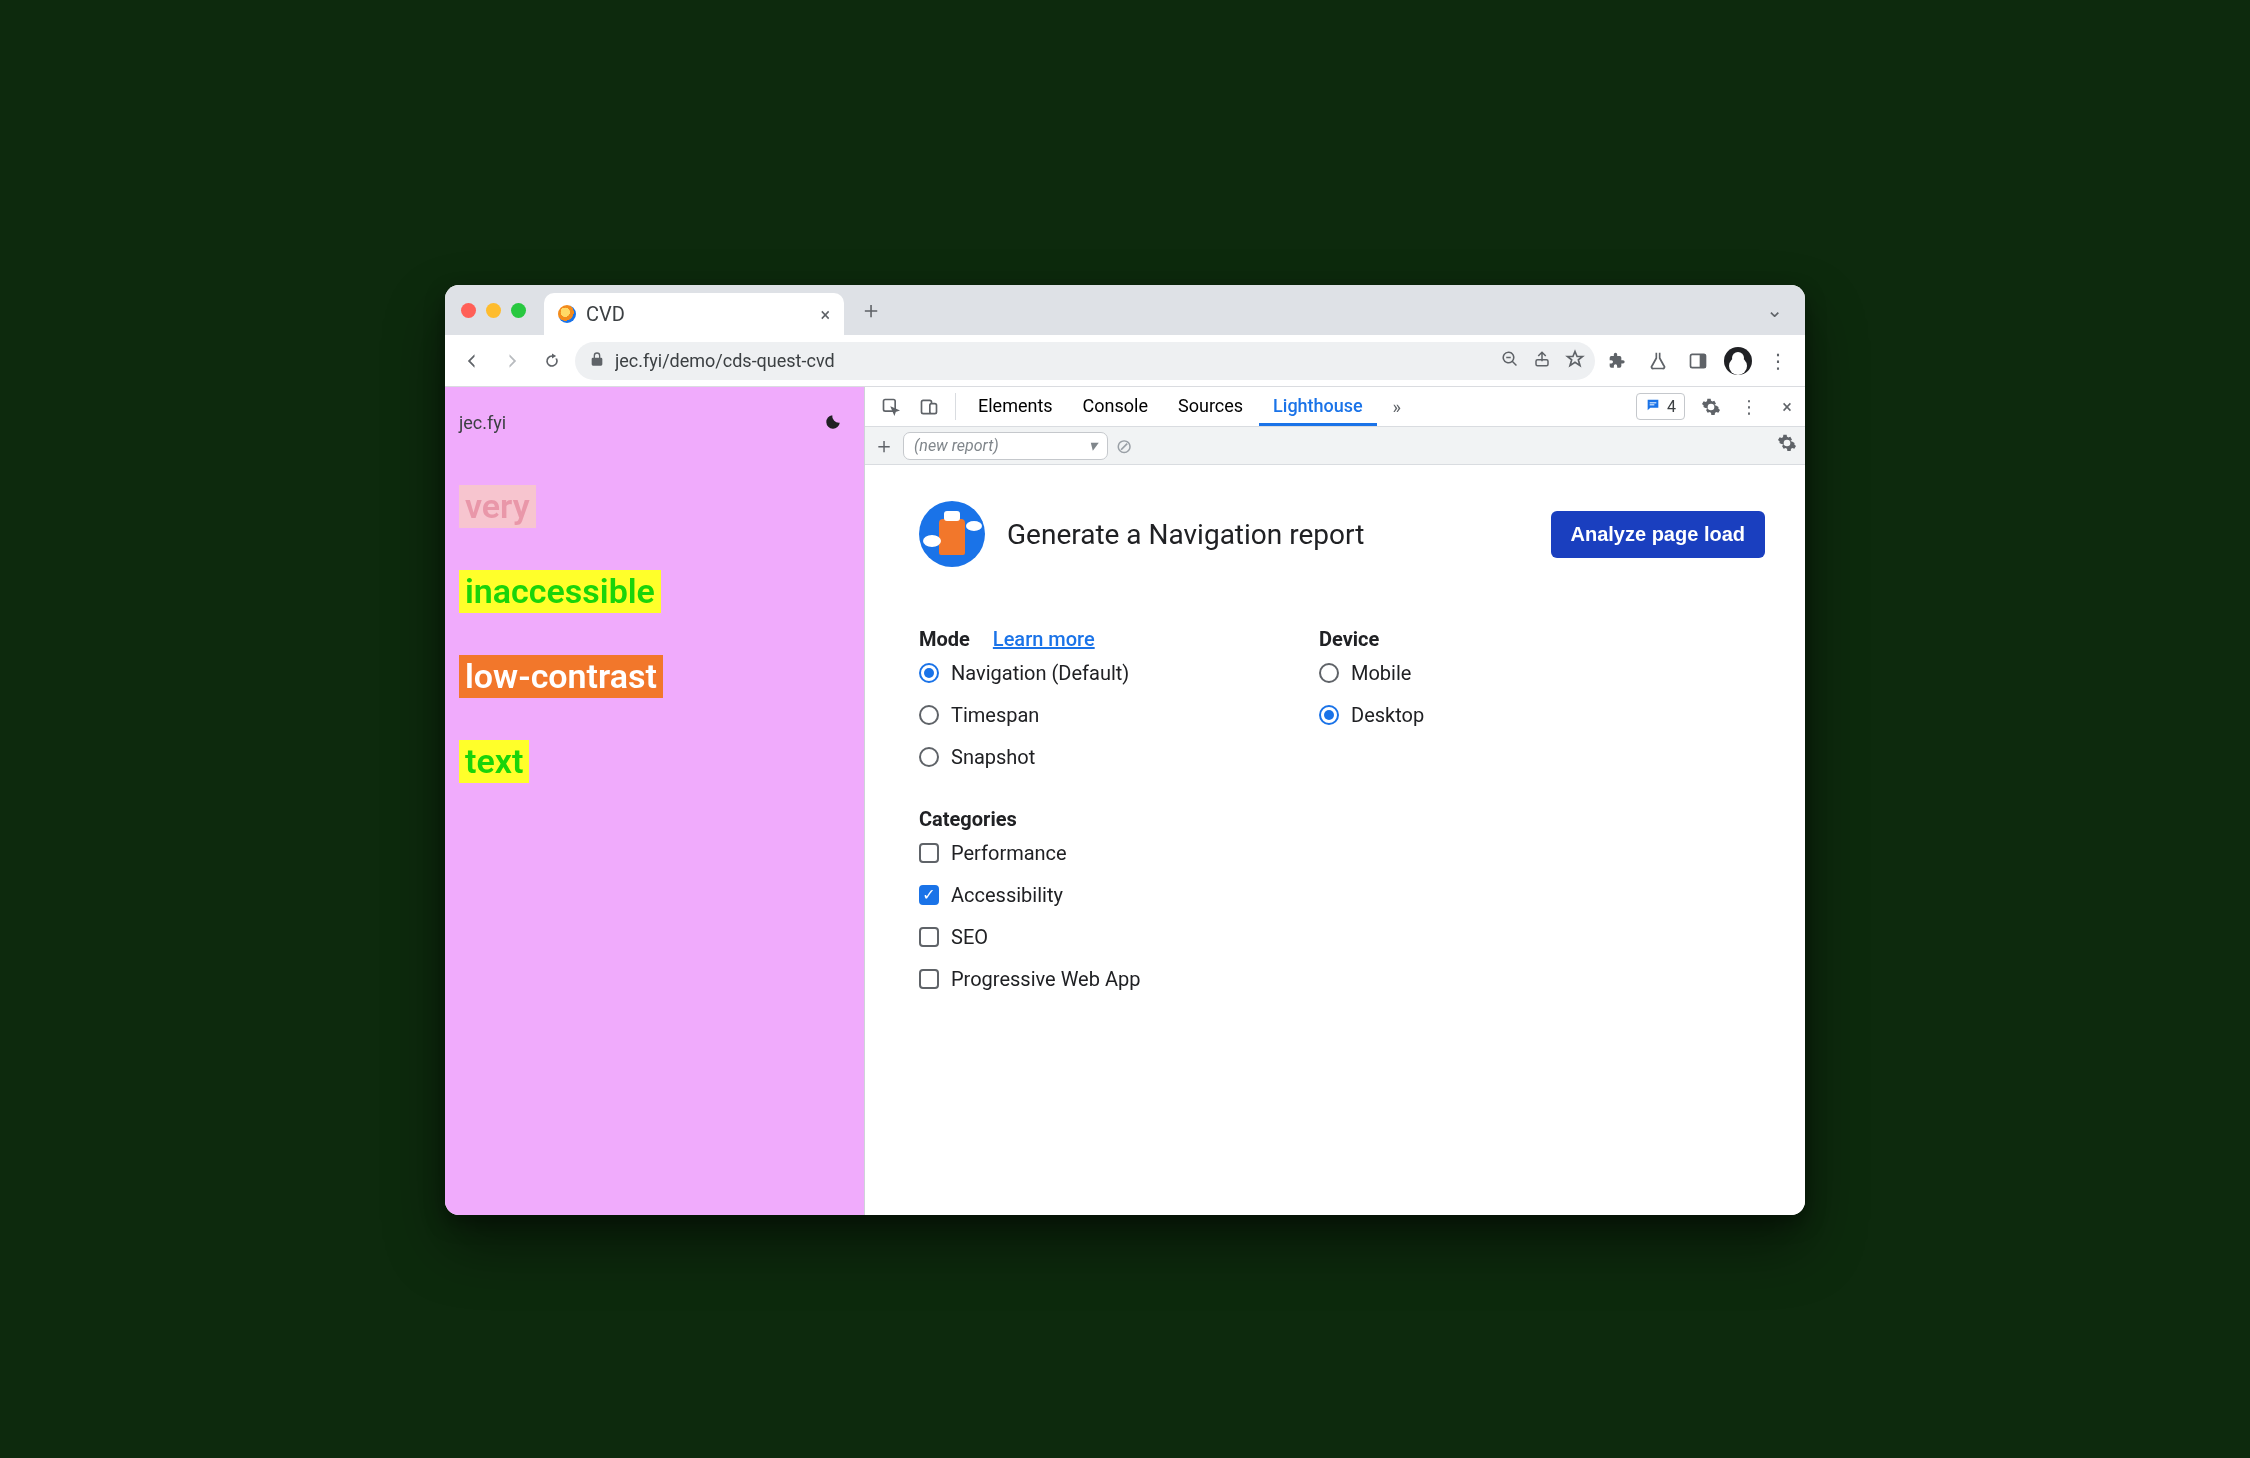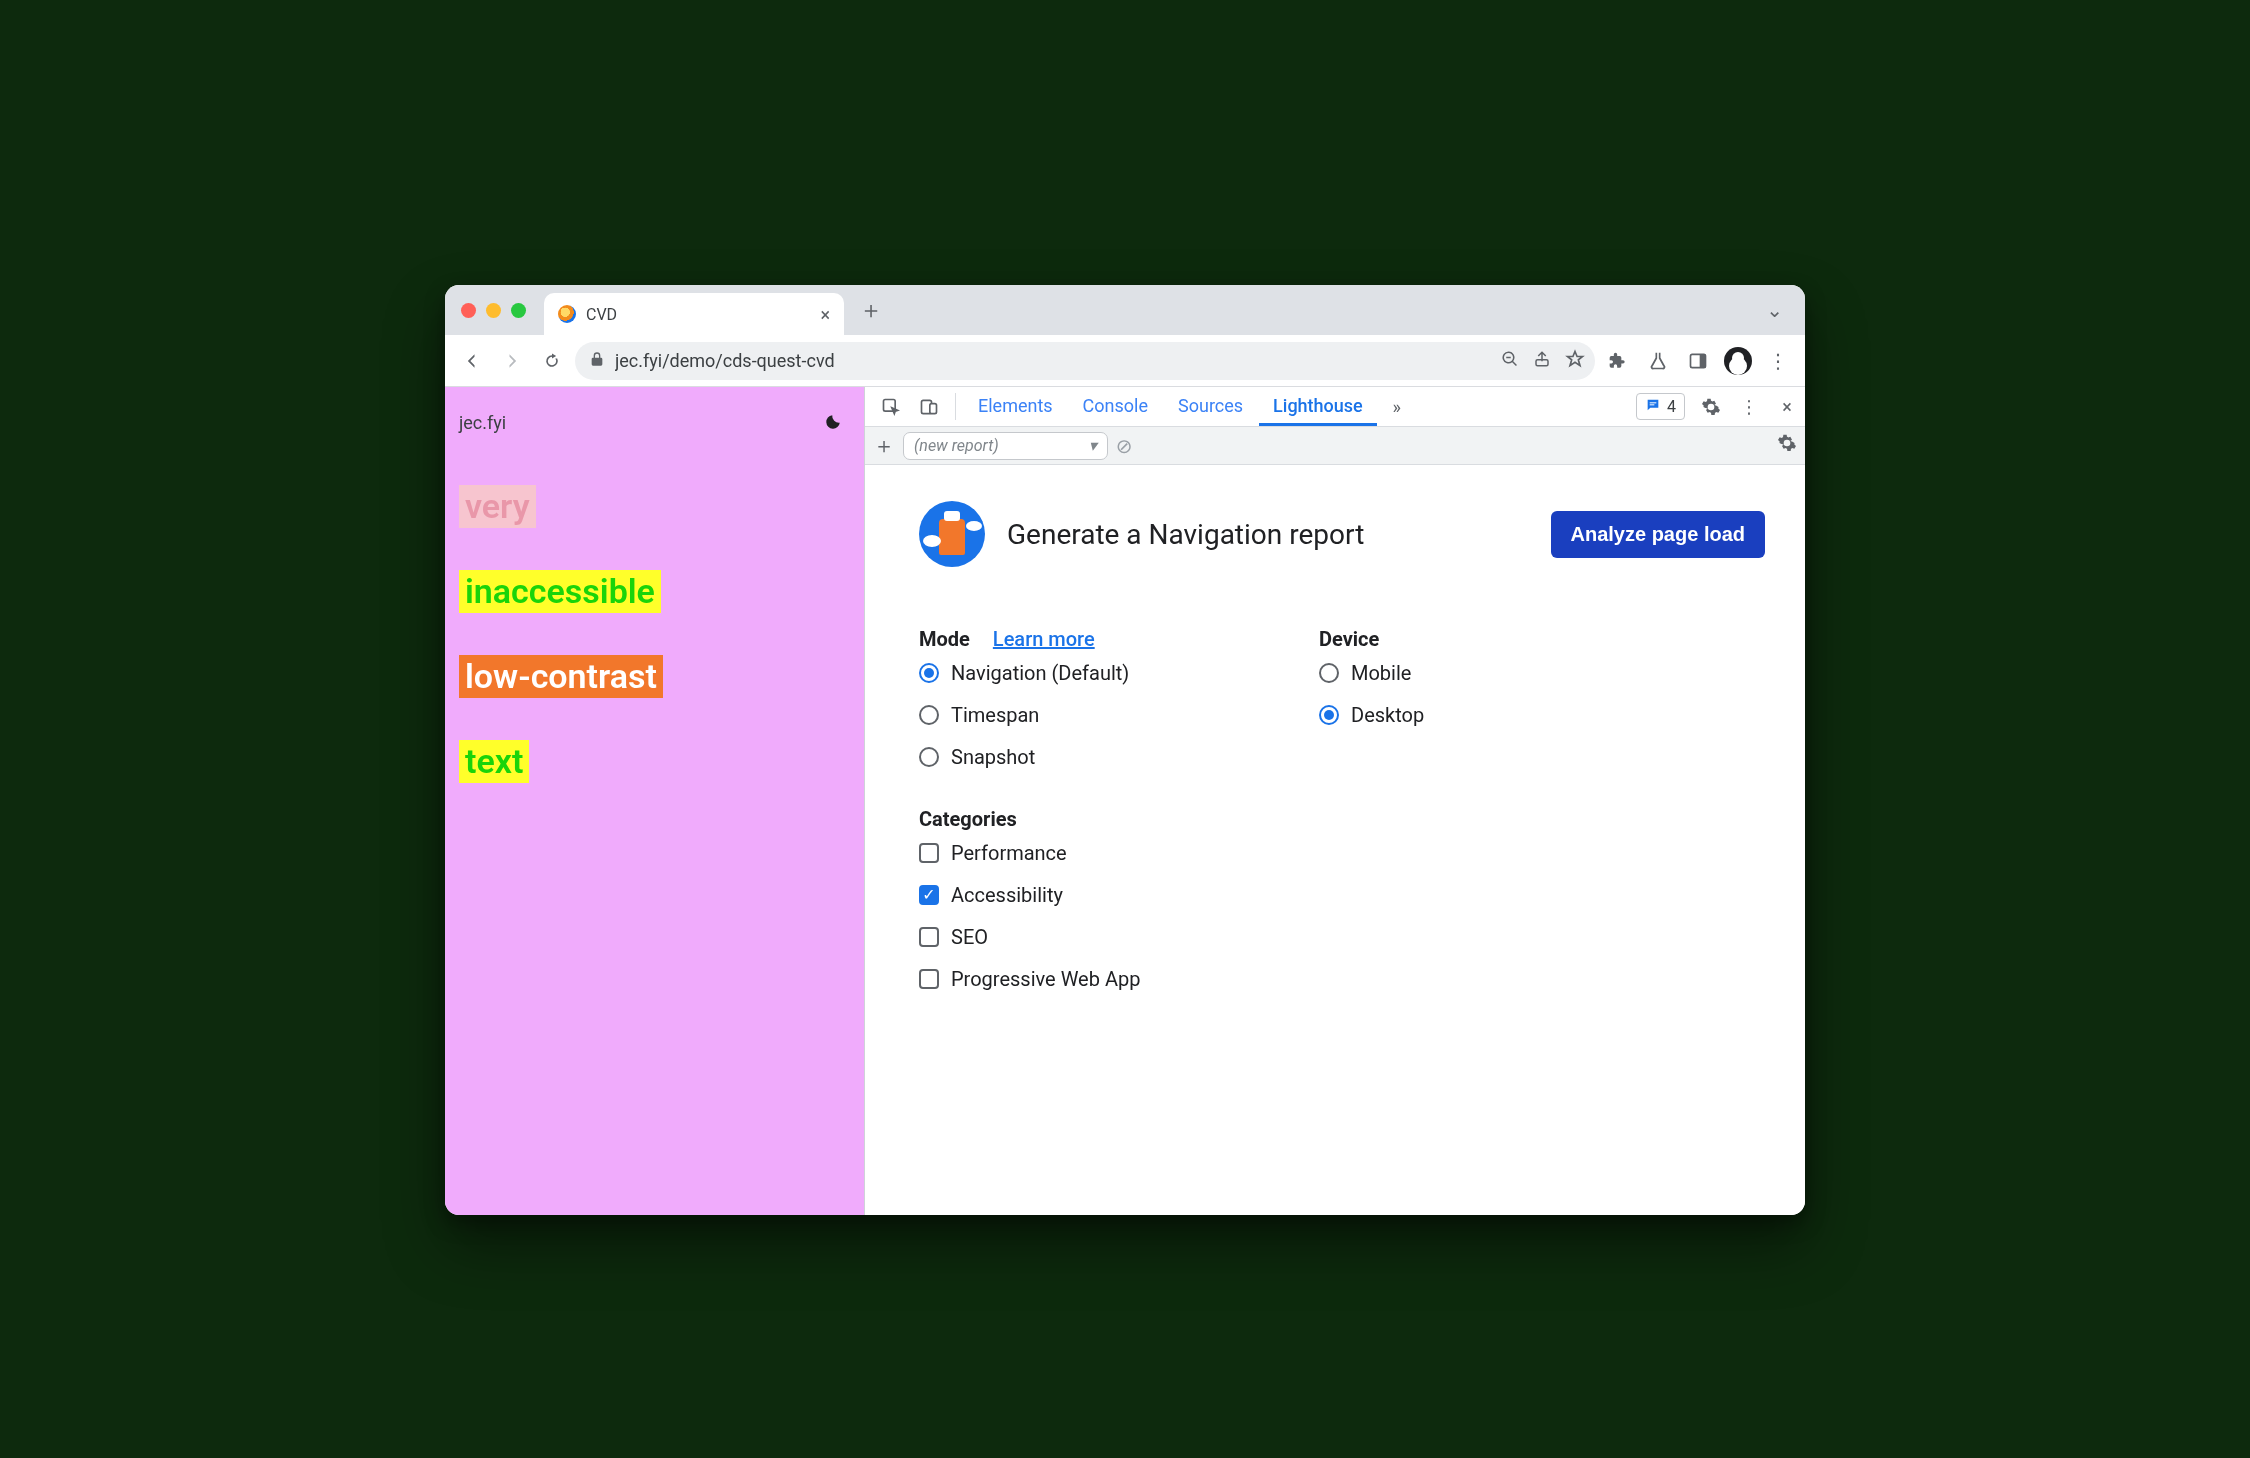--- a/index.html
+++ b/index.html
@@ -47,21 +47,21 @@
     background: #fff;
     border-radius: 10px 10px 0 0;
     display: flex;
     align-items: center;
     padding: 0 14px;
     gap: 10px;
     min-width: 300px;
     position: relative;
   }
   .tab .favicon { width: 18px; height: 18px; border-radius: 50%; background: radial-gradient(circle at 40% 40%, #ffd966 30%, #f28b1c 31% 55%, #1a73e8 56%); }
-  .tab .title { font-size: 16px; color: #3c4043; flex: 1; }
+  .tab .title { font-size: 20px; color: #3c4043; flex: 1; }
   .tab .close { font-size: 18px; color: #5f6368; cursor: pointer; }
   .newtab {
     margin-left: 10px;
     width: 34px; height: 34px;
     display: flex; align-items: center; justify-content: center;
     font-size: 24px; color: #5f6368;
     align-self: center;
   }
   .tabstrip .chev {
     margin-left: auto;
@@ -146,21 +146,21 @@
     display:flex; align-items:stretch;
     padding-left: 8px;
     gap: 2px;
     color:#5f6368;
   }
   .dt-iconbtn { width:36px; display:flex;align-items:center;justify-content:center;font-size:18px;color:#5f6368;}
   .dt-tabbar .dt-tab {
     padding: 0 14px;
     display:flex;align-items:center;
     font-size: 18px;
-    color:#3b82f6;
+    color:#000000;
     border-bottom: 3px solid transparent;
   }
   .dt-tabbar .dt-tab.active { color:#1a73e8; border-bottom-color:#1a73e8; font-weight:500;}
   .dt-tabbar .spacer { flex:1; }
   .issue-badge {
     display:flex;align-items:center;gap:6px;
     border:1px solid #c5c8cc;border-radius:4px;
     padding: 2px 8px; margin: 6px 6px; font-size:16px;color:#3c4043;
   }
   .issue-badge .ic { color:#1a73e8; font-size:18px;}

